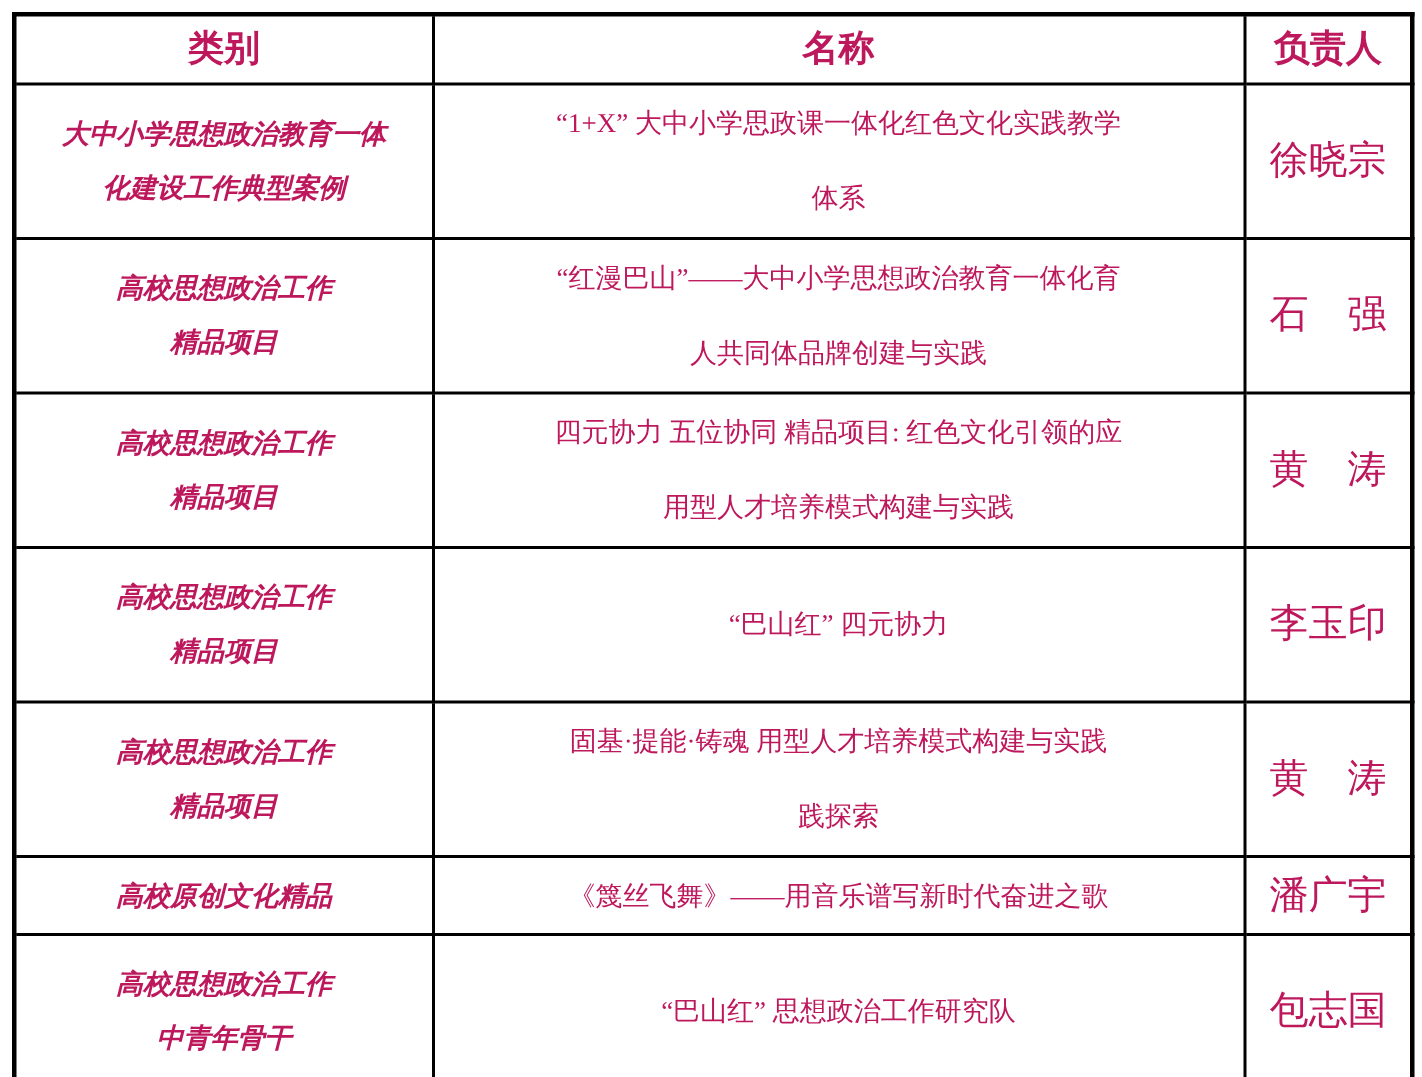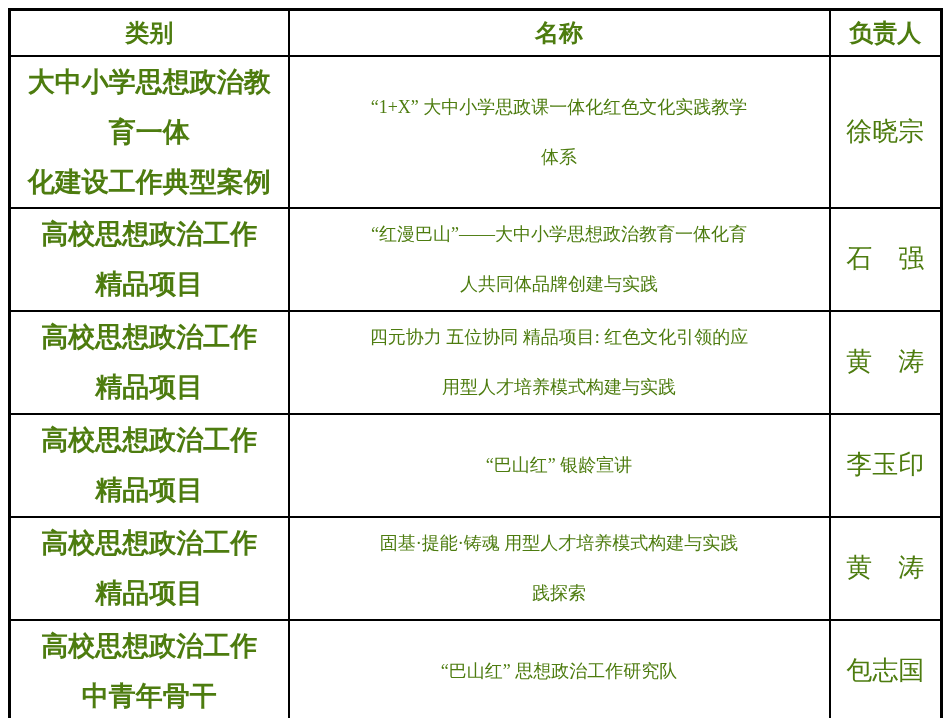--- a/index.html
+++ b/index.html
@@ -7,21 +7,21 @@
     padding: 0;
     background: #ffffff;
   }
   .page {
     position: relative;
     width: 948px;
     height: 718px;
     background: #ffffff;
     overflow: hidden;
     font-family: "Liberation Serif", serif;
-    color: #4d7c0f;
+    color: #be185d;
   }
   table.doc-table {
     position: absolute;
     left: 8px;
     top: 8px;
     width: 932px;
     border-collapse: collapse;
     table-layout: fixed;
     border: 3px solid #000000;
   }
@@ -44,22 +44,23 @@
     font-size: 24px;
     line-height: 42px;
     white-space: nowrap;
   }
   
   .doc-table tr.row-tall { height: 103px; }
   .doc-table tr.row-short { height: 46px; }
   td.cell-category {
     font-family: "Liberation Sans", "DejaVu Sans", sans-serif;
     font-weight: bold;
-    font-size: 27px;
-    line-height: 50px;
+    font-size: 18px;
+    line-height: 36px;
+    font-style: italic;
   }
   td.cell-name {
     font-family: "Liberation Serif", "DejaVu Serif", serif;
     font-weight: normal;
     font-size: 18px;
     line-height: 50px;
   }
   td.cell-person {
     font-family: "Liberation Serif", "DejaVu Serif", serif;
     font-weight: normal;
@@ -105,32 +106,37 @@
         <td class="cell-category">高校思想政治工作
 精品项目</td>
         <td class="cell-name">四元协力 五位协同 精品项目: 红色文化引领的应
 用型人才培养模式构建与实践</td>
         <td class="cell-person">黄　涛</td>
       </tr>
 
       <tr class="row-tall">
         <td class="cell-category">高校思想政治工作
 精品项目</td>
-        <td class="cell-name">“巴山红” 银龄宣讲</td>
+        <td class="cell-name">“巴山红” 四元协力</td>
         <td class="cell-person">李玉印</td>
       </tr>
 
       <tr class="row-tall">
         <td class="cell-category">高校思想政治工作
 精品项目</td>
         <td class="cell-name">固基·提能·铸魂 用型人才培养模式构建与实践
 践探索</td>
         <td class="cell-person">黄　涛</td>
       </tr>
 
+      <tr class="row-short">
+        <td class="cell-category">高校原创文化精品</td>
+        <td class="cell-name">《篾丝飞舞》——用音乐谱写新时代奋进之歌</td>
+        <td class="cell-person">潘广宇</td>
+      </tr>
 
       <tr class="row-tall">
         <td class="cell-category">高校思想政治工作
 中青年骨干</td>
         <td class="cell-name">“巴山红” 思想政治工作研究队</td>
         <td class="cell-person">包志国</td>
       </tr>
     </tbody>
   </table>
 </div>

